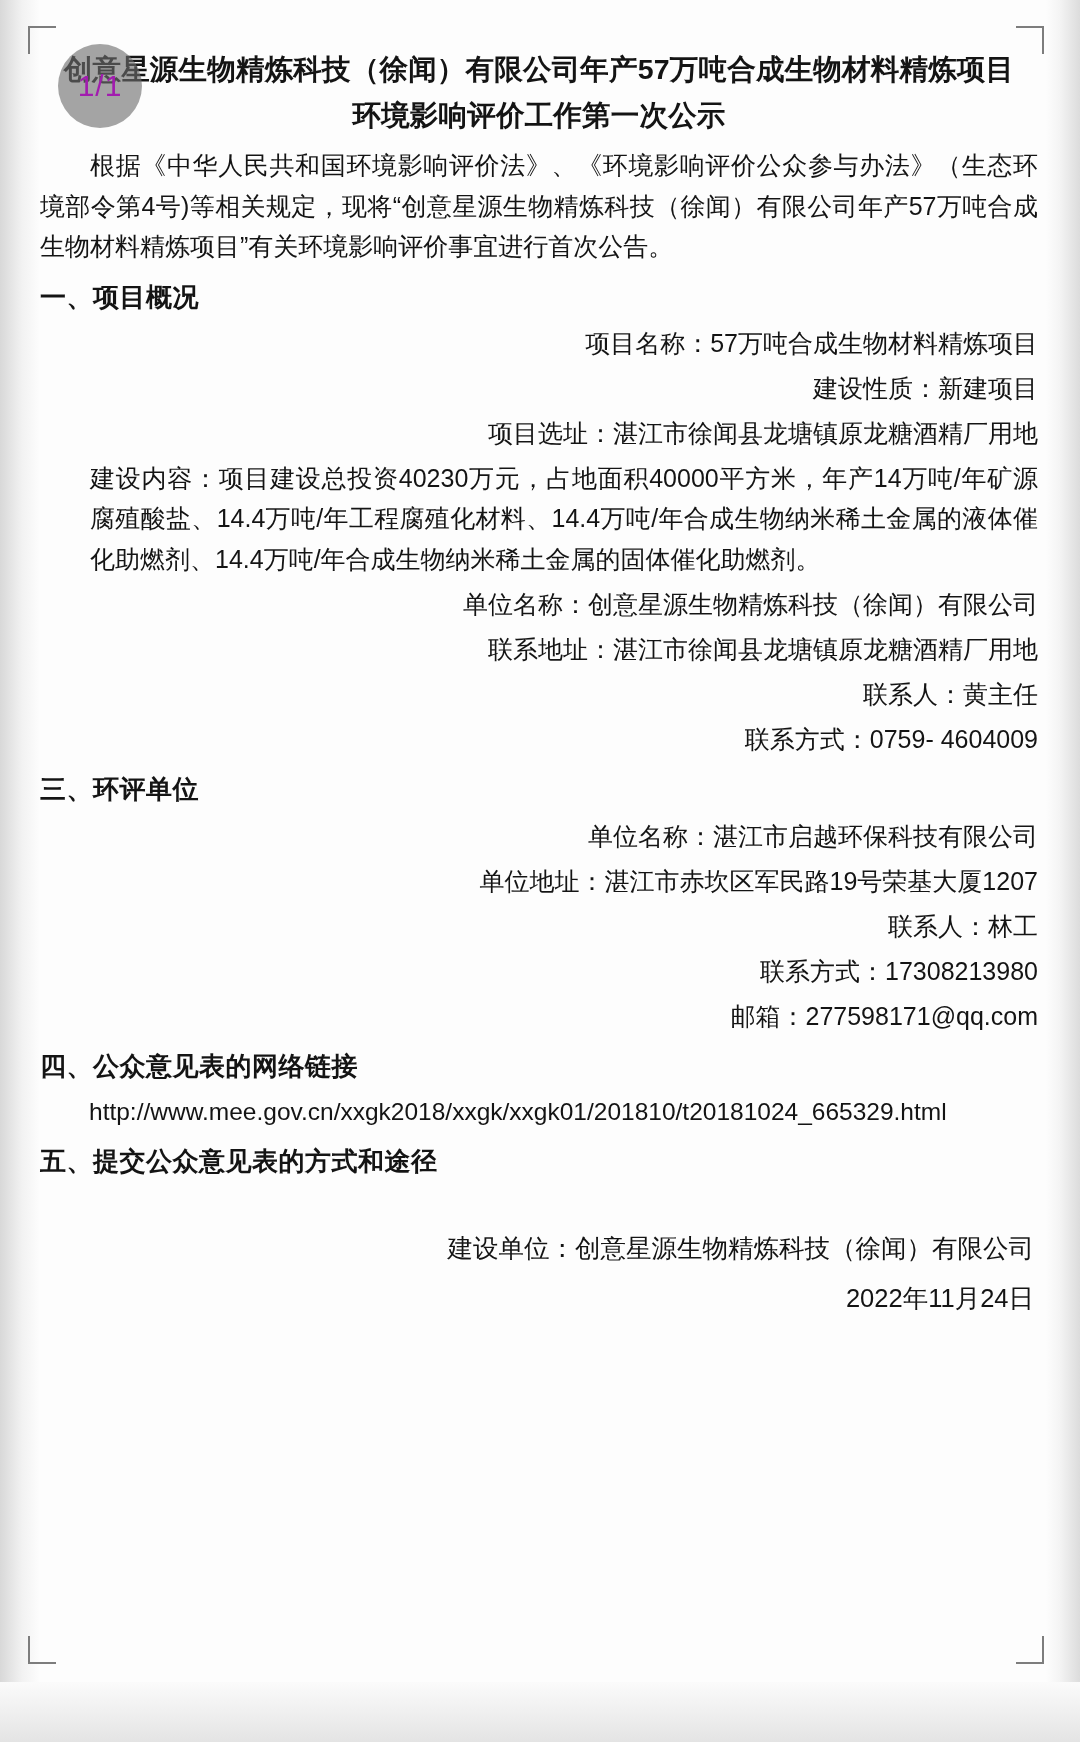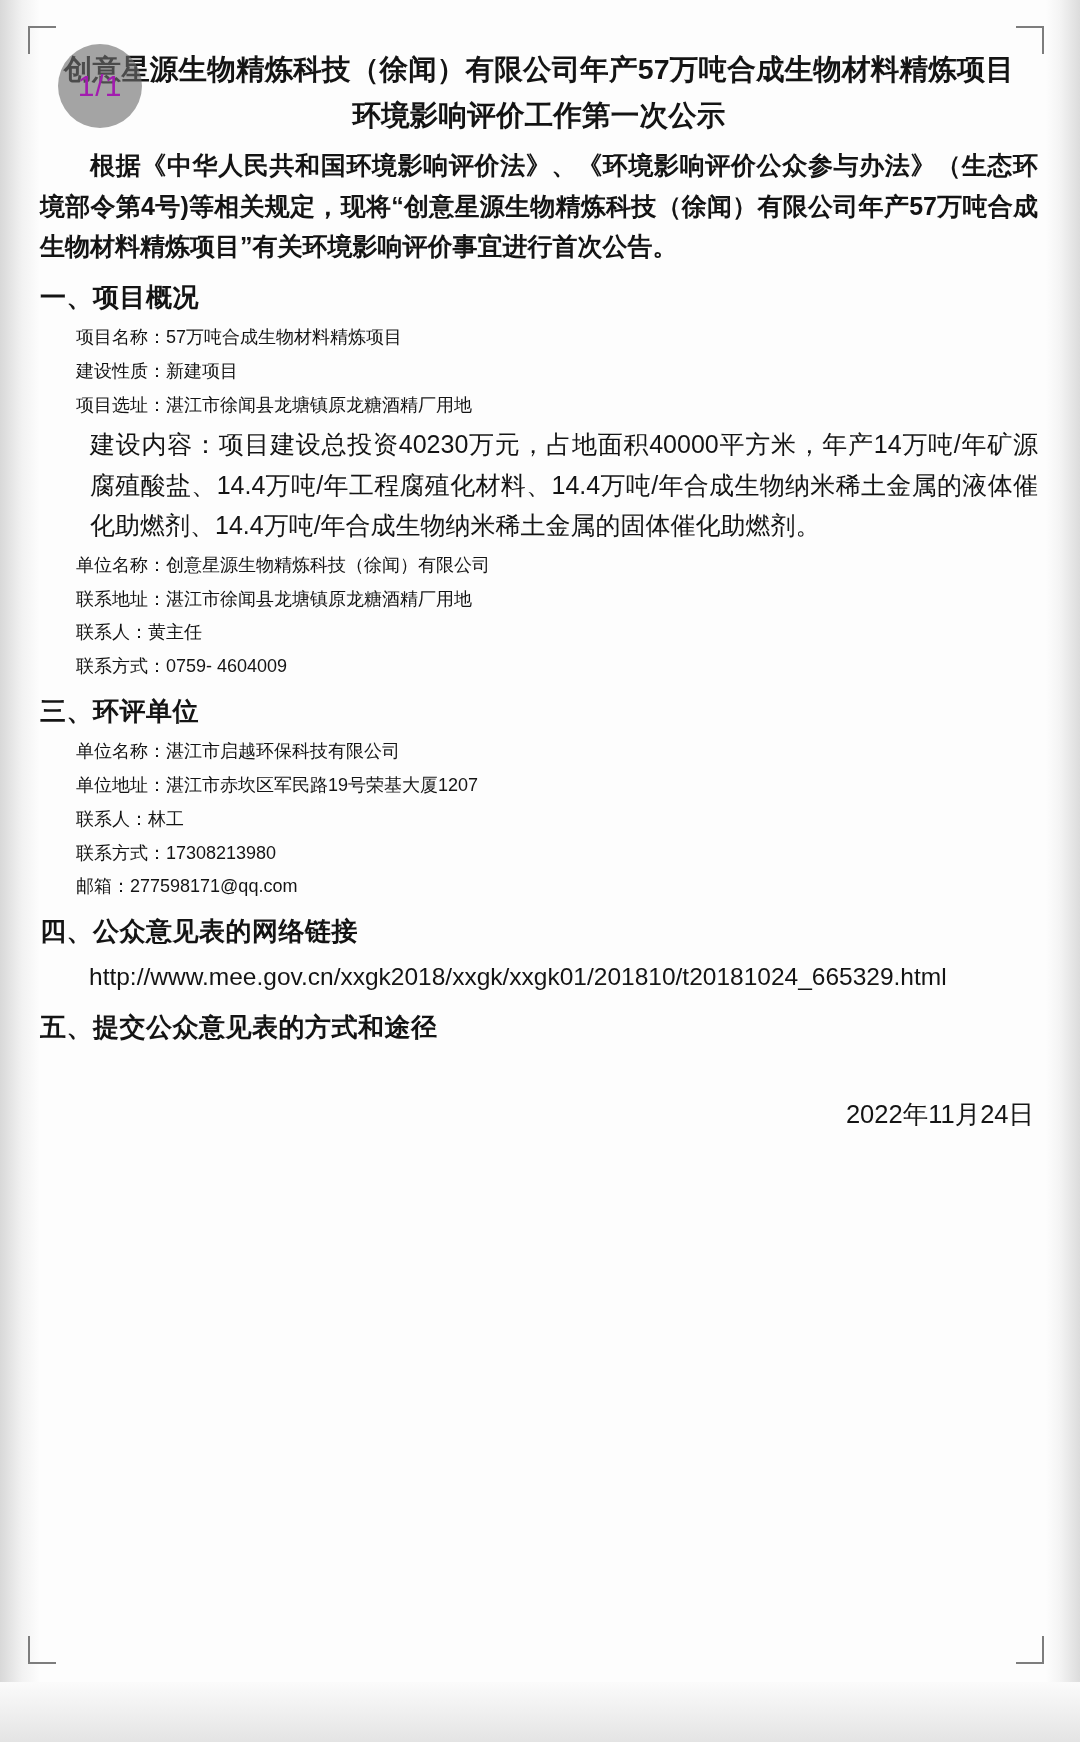--- a/index.html
+++ b/index.html
@@ -89,35 +89,35 @@
     letter-spacing: 0.2px;
     margin: 0 6px;
   }
   .title .line2 { display: block; }
 
   p.body {
     margin: 7px 0 0 0;
     text-align: justify;
     text-justify: inter-ideograph;
     text-indent: 0;
-    font-weight: bold;
   }
   p.body.indent { text-indent: 2em; }
 
   h2.section {
     margin: 9px 0 0 0;
     font-size: 26px;
     font-weight: bold;
     letter-spacing: 0.5px;
   }
 
   .field {
     margin: 5px 0 0 2em;
-    font-size: 18px;
+    font-size: 25px;
     line-height: 1.6;
+    text-align: right;
   }
   .field .label { }
   .field .value { }
   .hanging {
     margin: 5px 0 0 0;
     padding-left: 2em;
     text-indent: -0em;
     text-align: justify;
   }
   .link-line {
@@ -201,17 +201,18 @@
     <div class="field">
       <span class="label">邮箱：</span><span class="value">277598171@qq.com</span>
     </div>
 
     <h2 class="section">四、公众意见表的网络链接</h2>
     <div class="link-line">http://www.mee.gov.cn/xxgk2018/xxgk/xxgk01/201810/t20181024_665329.html</div>
 
     <h2 class="section">五、提交公众意见表的方式和途径</h2>
 
     <div class="closing">
+      <div class="line">建设单位：创意星源生物精炼科技（徐闻）有限公司</div>
       <div class="line">2022年11月24日</div>
     </div>
 
   </div>
 </div>
 
 </body></html>

